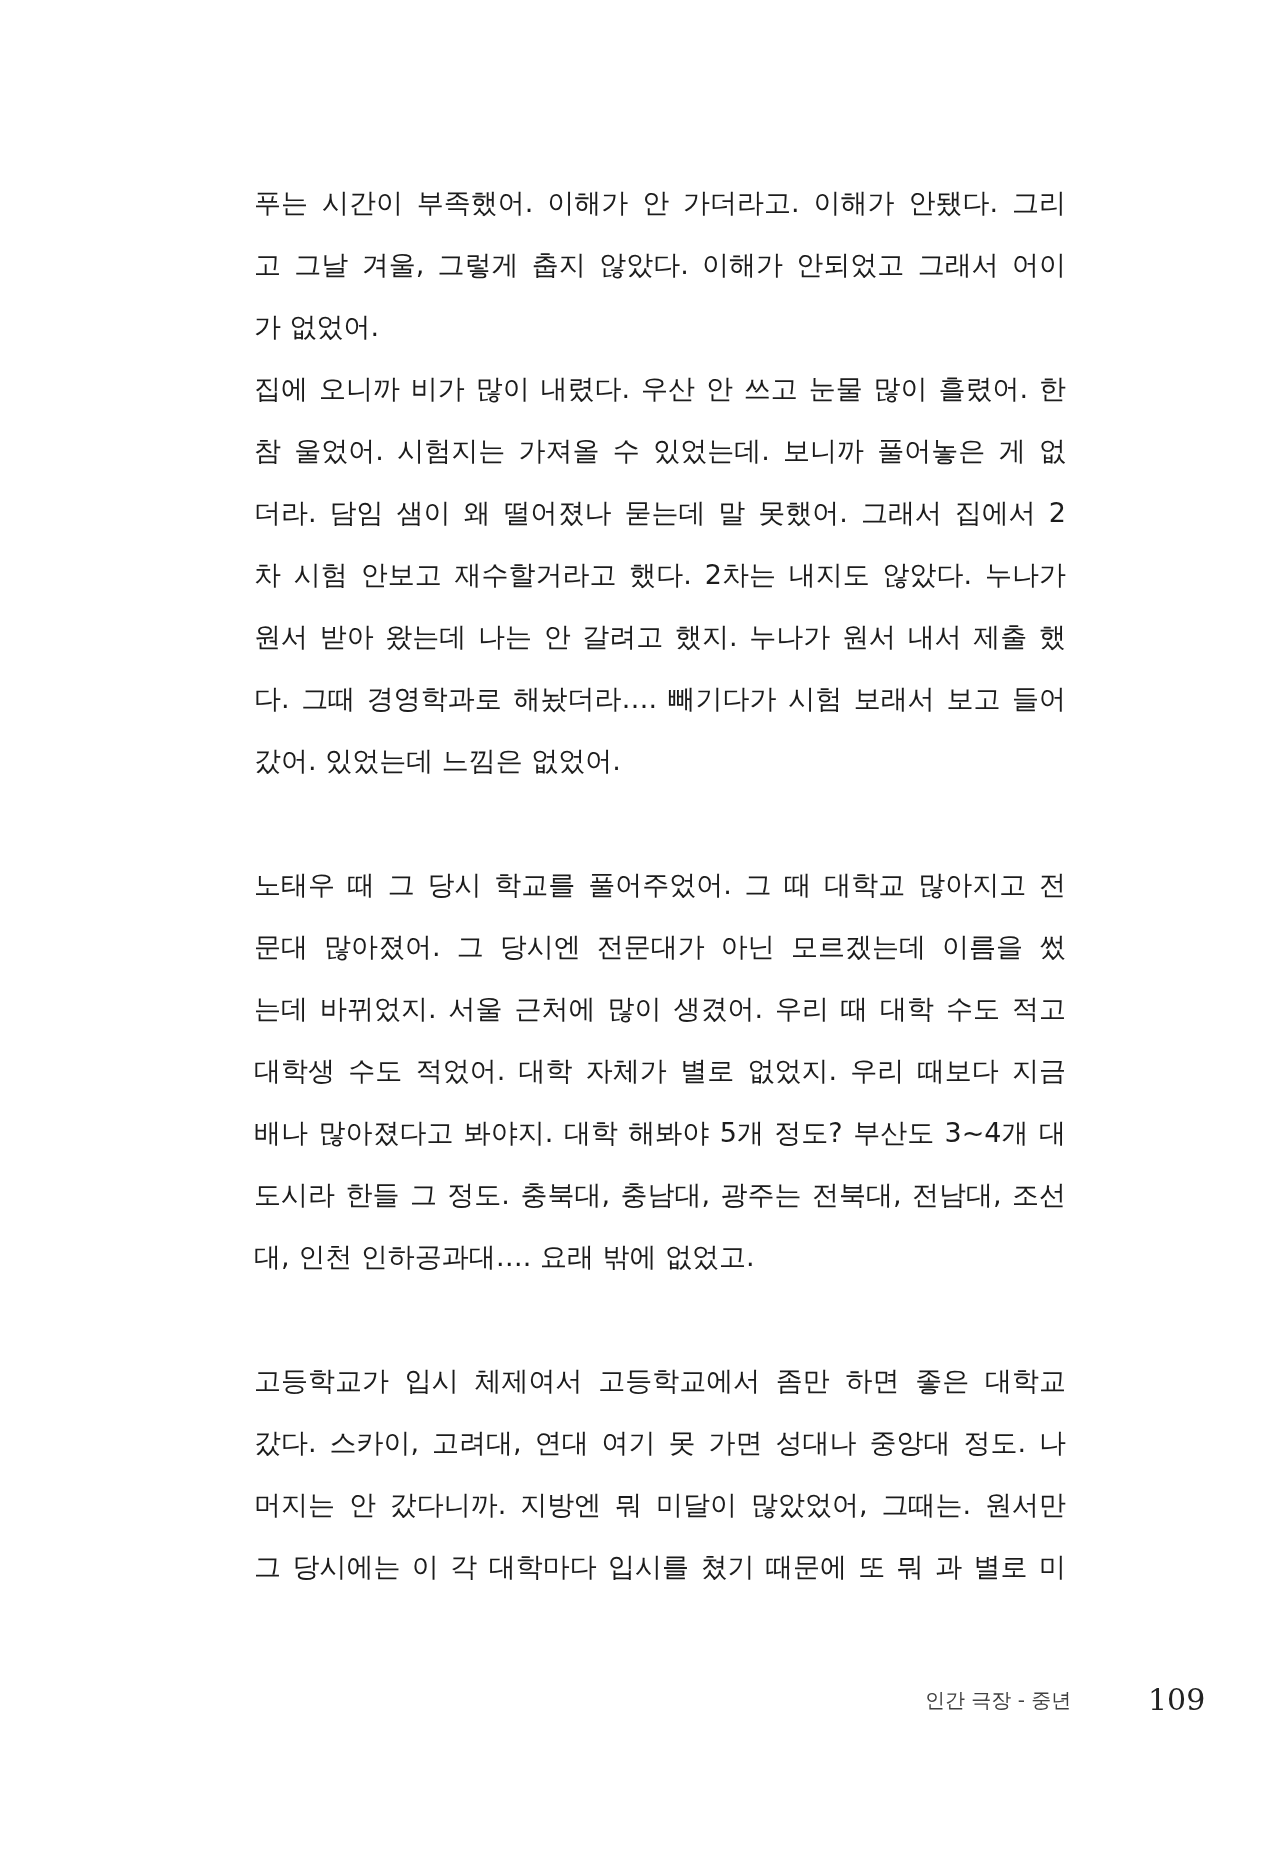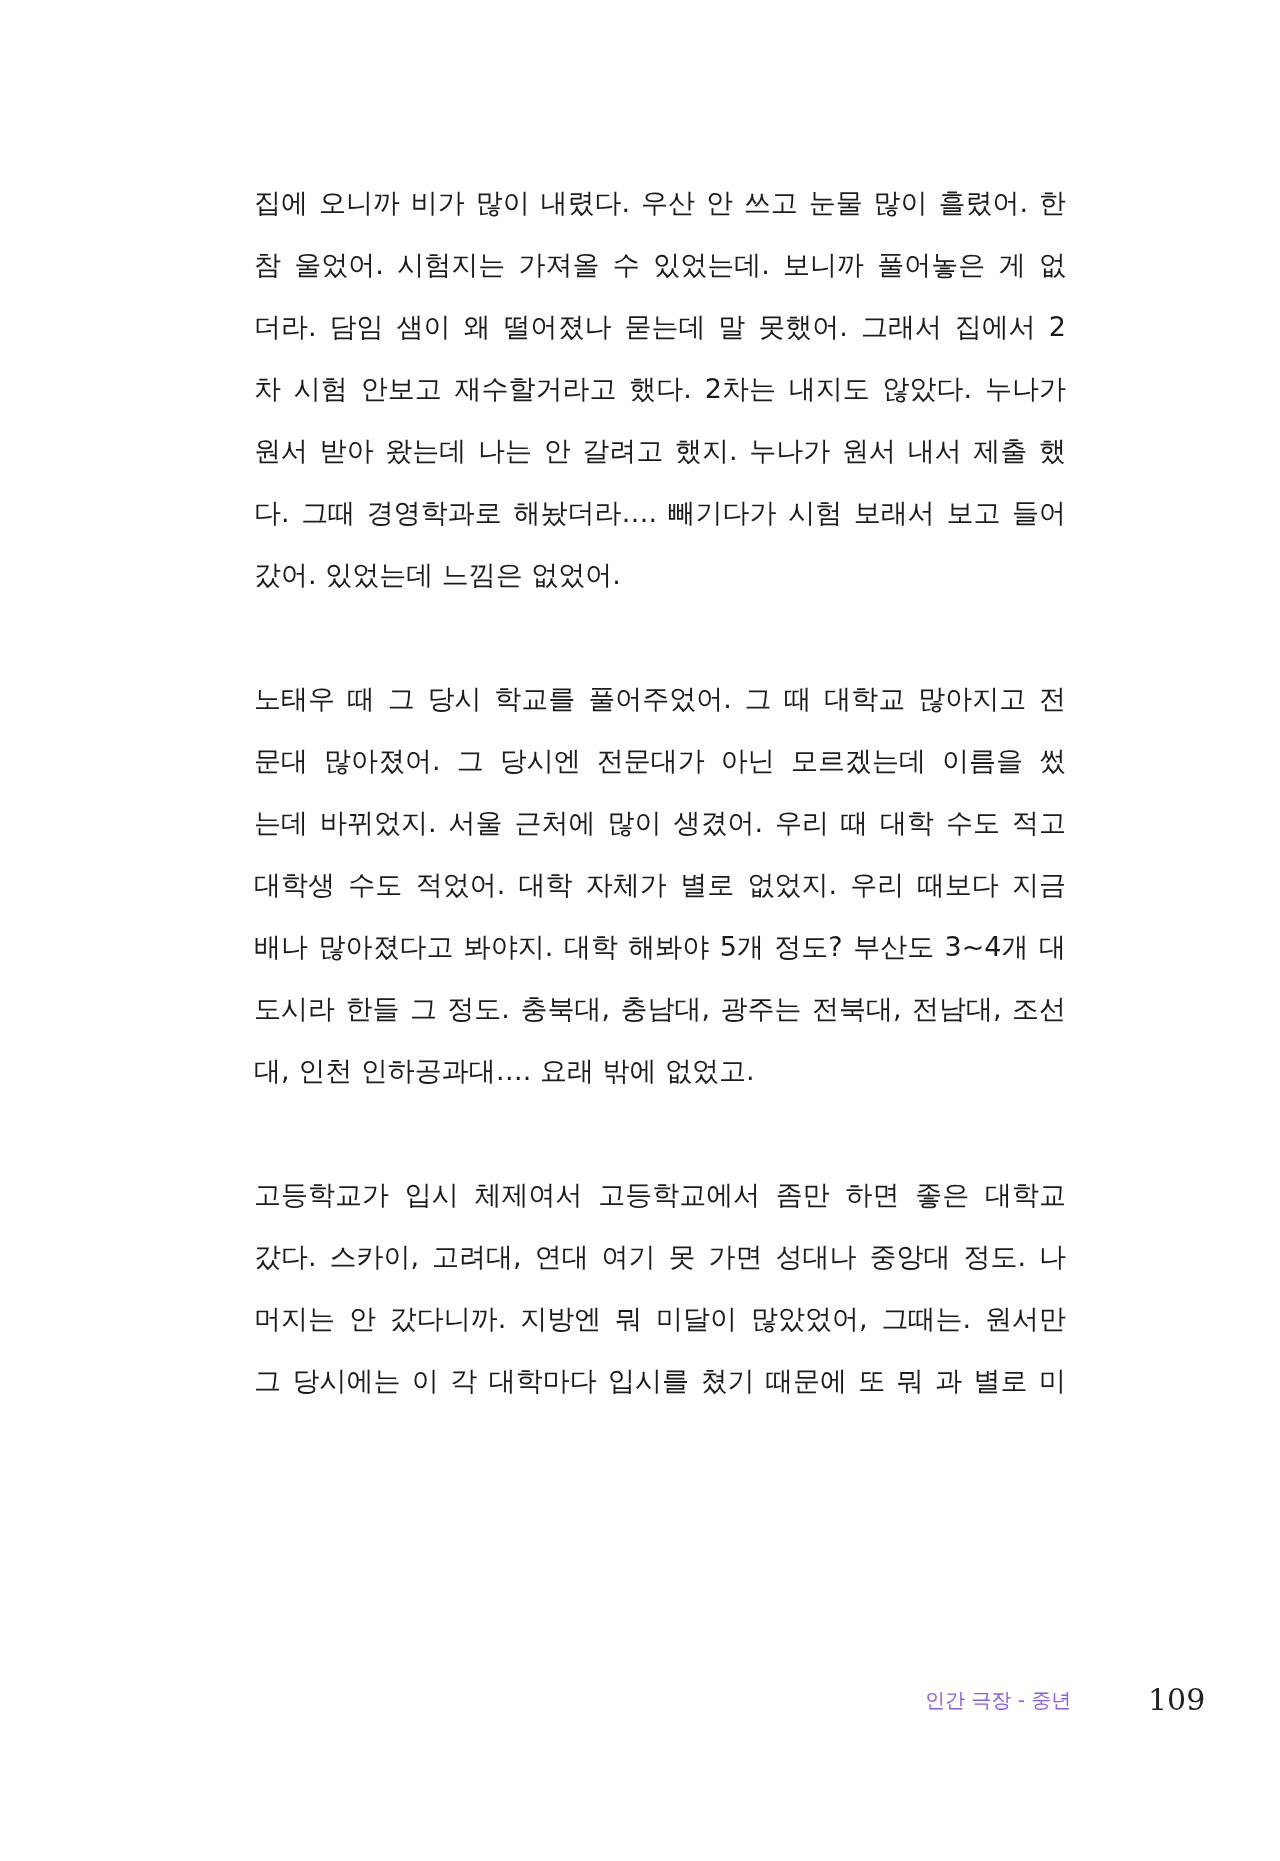--- a/index.html
+++ b/index.html
@@ -54,39 +54,44 @@
       left: 0;
       width: 1280px;
       height: 40px;
     }
     .running-title {
       position: absolute;
       left: 925px;
       top: 0;
       font-size: 20px;
       line-height: 40px;
-      color: #8b5cf6;
+      color: #404040;
       font-family: "DejaVu Sans", sans-serif;
     }
     .page-number {
       position: absolute;
       left: 1148px;
       top: 0;
       font-size: 30px;
       line-height: 40px;
       color: #222;
       font-family: "DejaVu Serif", serif;
     }
   </style>
 </head>
 <body>
 
 <div class="page">
   <div class="body-text">
 
+    <div class="paragraph">
+      <span class="line">푸는 시간이 부족했어. 이해가 안 가더라고. 이해가 안됐다. 그리</span>
+      <span class="line">고 그날 겨울, 그렇게 춥지 않았다. 이해가 안되었고 그래서 어이</span>
+      <span class="line last">가 없었어.</span>
+    </div>
 
     <div class="paragraph">
       <span class="line">집에 오니까 비가 많이 내렸다. 우산 안 쓰고 눈물 많이 흘렸어. 한</span>
       <span class="line">참 울었어. 시험지는 가져올 수 있었는데. 보니까 풀어놓은 게 없</span>
       <span class="line">더라. 담임 샘이 왜 떨어졌나 묻는데 말 못했어. 그래서 집에서 2</span>
       <span class="line">차 시험 안보고 재수할거라고 했다. 2차는 내지도 않았다. 누나가</span>
       <span class="line">원서 받아 왔는데 나는 안 갈려고 했지. 누나가 원서 내서 제출 했</span>
       <span class="line">다. 그때 경영학과로 해놨더라…. 빼기다가 시험 보래서 보고 들어</span>
       <span class="line last">갔어. 있었는데 느낌은 없었어.</span>
     </div>

